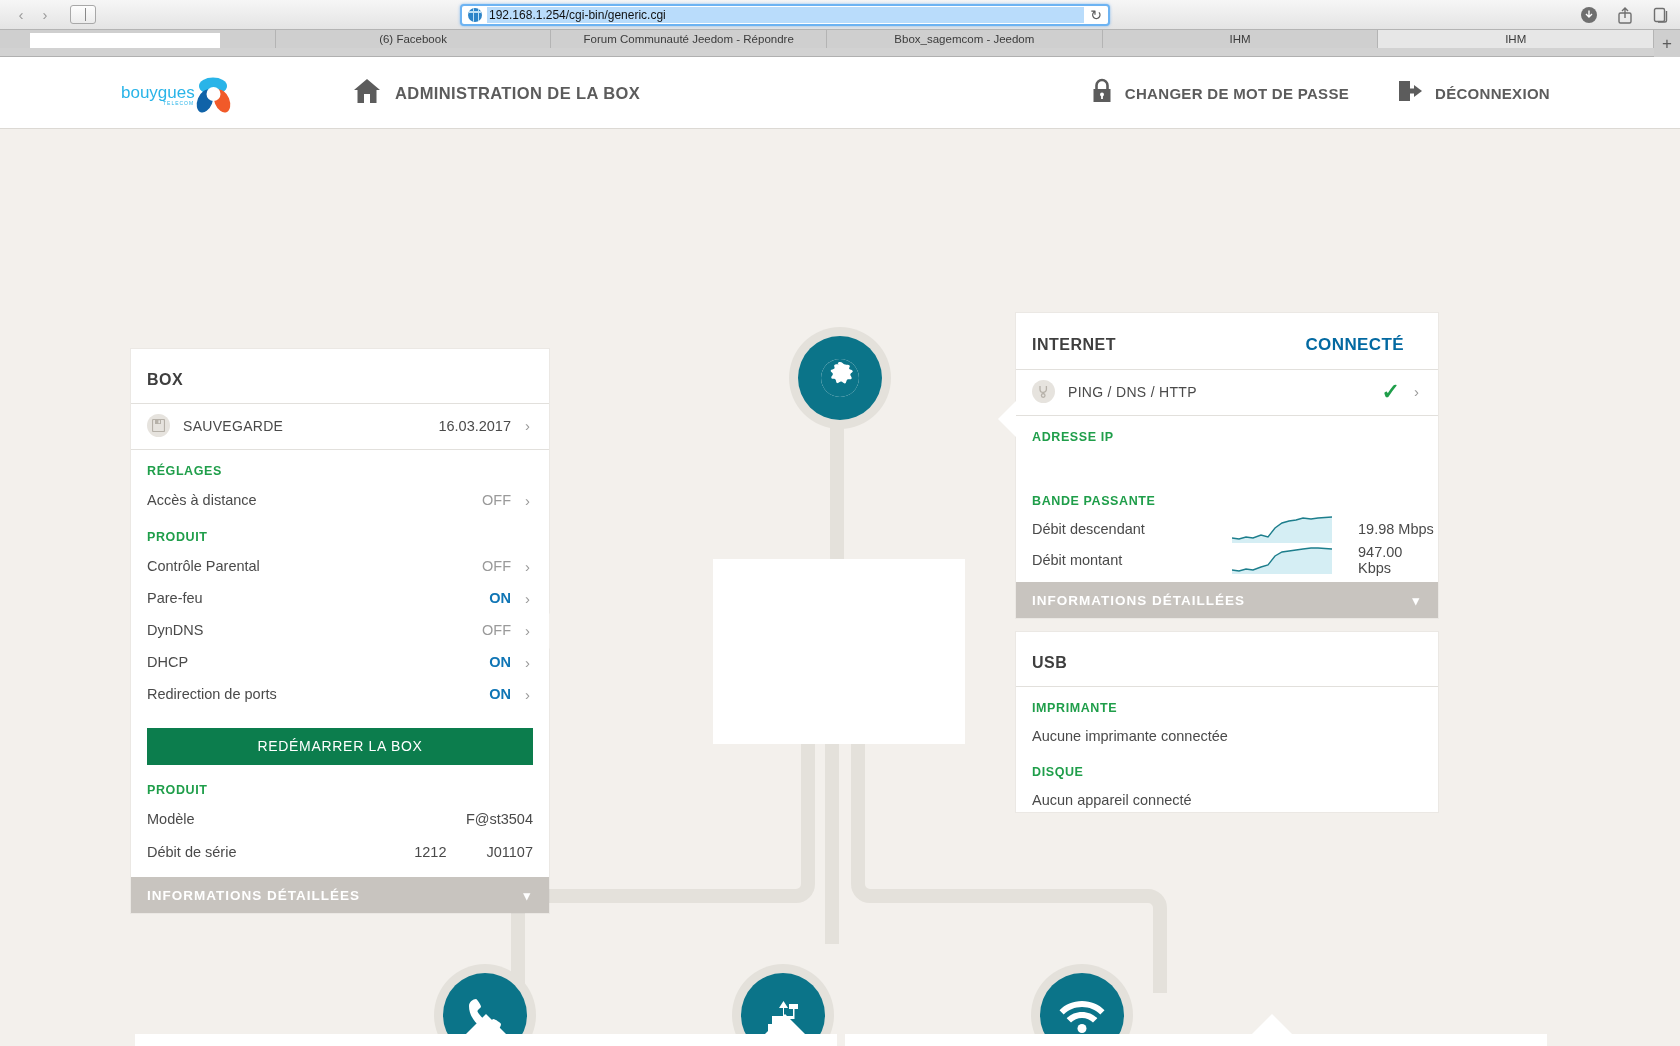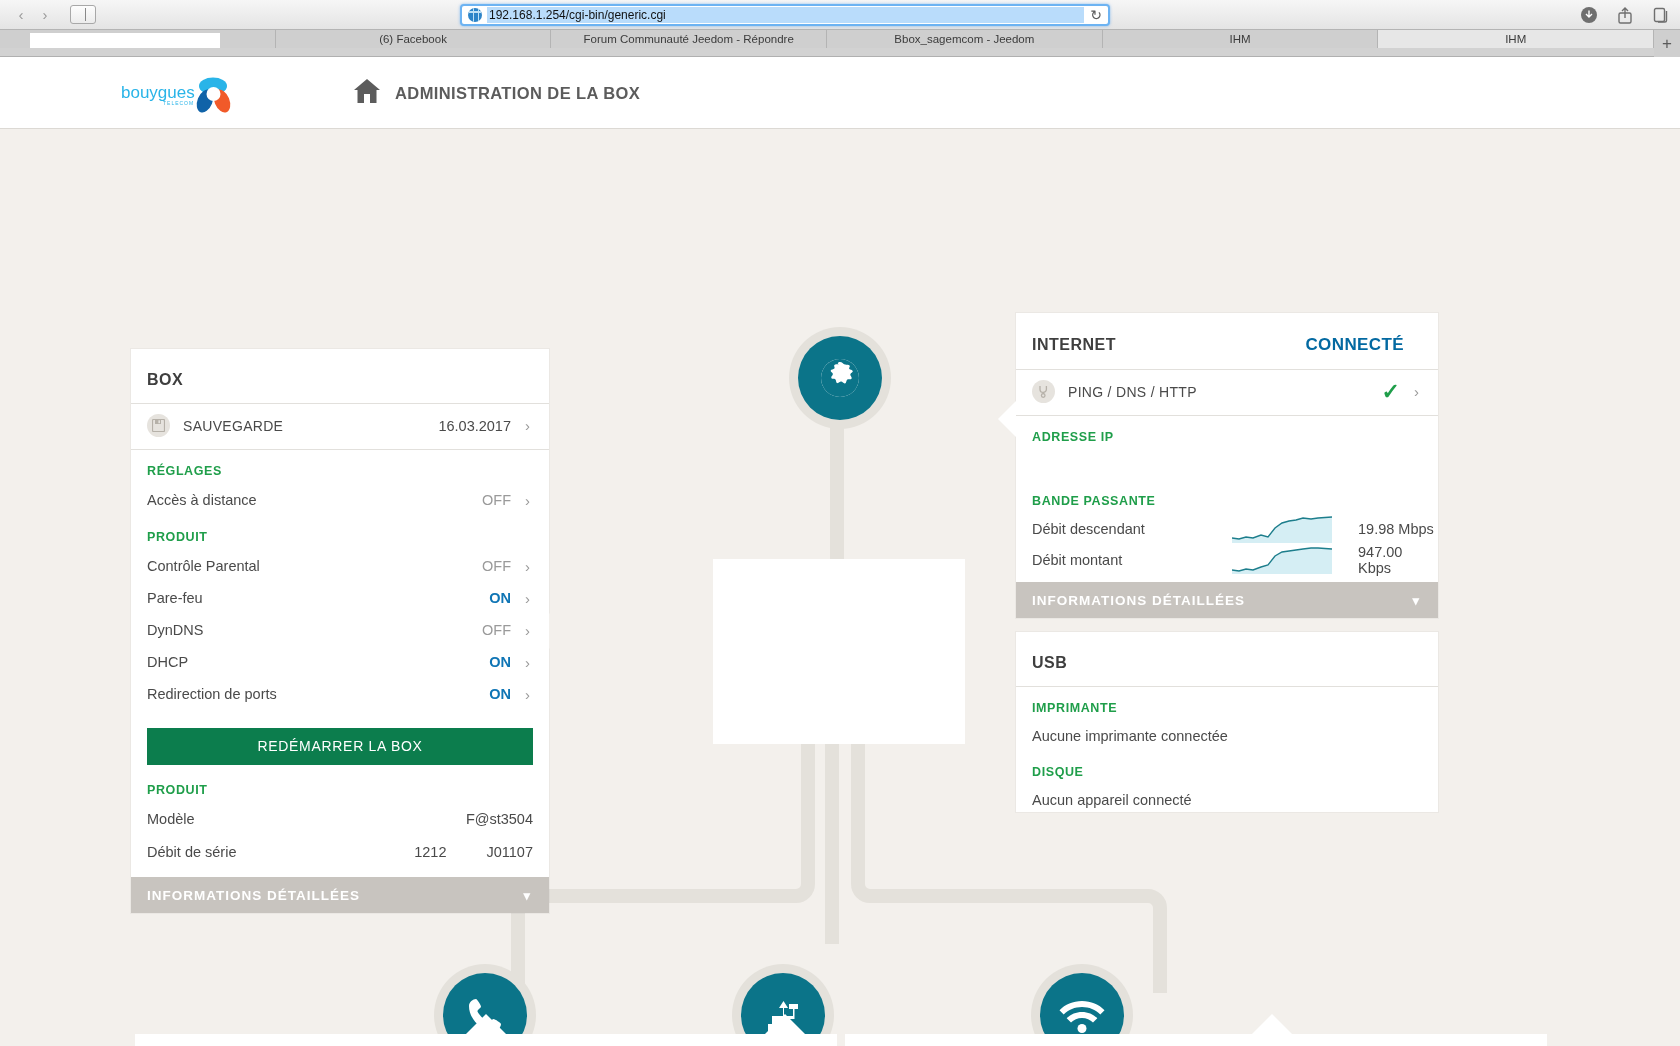--- a/index.html
+++ b/index.html
@@ -321,20 +321,43 @@
   <div class="brand-title">
     <span>
       <svg width="28" height="26" viewBox="0 0 28 26">
         <path d="M14 1 L27 12 L23.5 12 L23.5 25 L4.5 25 L4.5 12 L1 12 Z" fill="#5c5c5c"></path>
         <rect x="11" y="16" width="6" height="9" fill="#ffffff"></rect>
       </svg>
     </span>
     <span class="label">ADMINISTRATION DE LA BOX</span>
   </div>
 
+  <div class="header-actions">
+    <div class="header-action">
+      <span>
+        <svg width="22" height="26" viewBox="0 0 22 26">
+          <path d="M5.5 11V7.5a5.5 5.5 0 0 1 11 0V11" fill="none" stroke="#5c5c5c" stroke-width="2.6"></path>
+          <rect x="2.5" y="11" width="17" height="13" fill="#5c5c5c"></rect>
+          <circle cx="11" cy="16.5" r="2" fill="#ffffff"></circle>
+          <rect x="10.1" y="16.5" width="1.8" height="4.5" fill="#ffffff"></rect>
+        </svg>
+      </span>
+      <span class="label">CHANGER DE MOT DE PASSE</span>
+    </div>
+    <div class="header-action">
+      <span>
+        <svg width="26" height="24" viewBox="0 0 26 24">
+          <path d="M2 2 L13 2 L13 22 L2 22 Z" fill="#5c5c5c"></path>
+          <rect x="11" y="9.5" width="8" height="5" fill="#5c5c5c"></rect>
+          <path d="M17 6 L25 12 L17 18 Z" fill="#5c5c5c"></path>
+        </svg>
+      </span>
+      <span class="label">DÉCONNEXION</span>
+    </div>
+  </div>
 </div>
 
 <div class="page">
 
   <svg class="diagram" viewBox="0 0 1680 917">
 
     <rect x="830" y="295" width="14" height="140" fill="#e4e1db"></rect>
 
     <rect x="713" y="430" width="252" height="185" fill="#ffffff"></rect>
 

